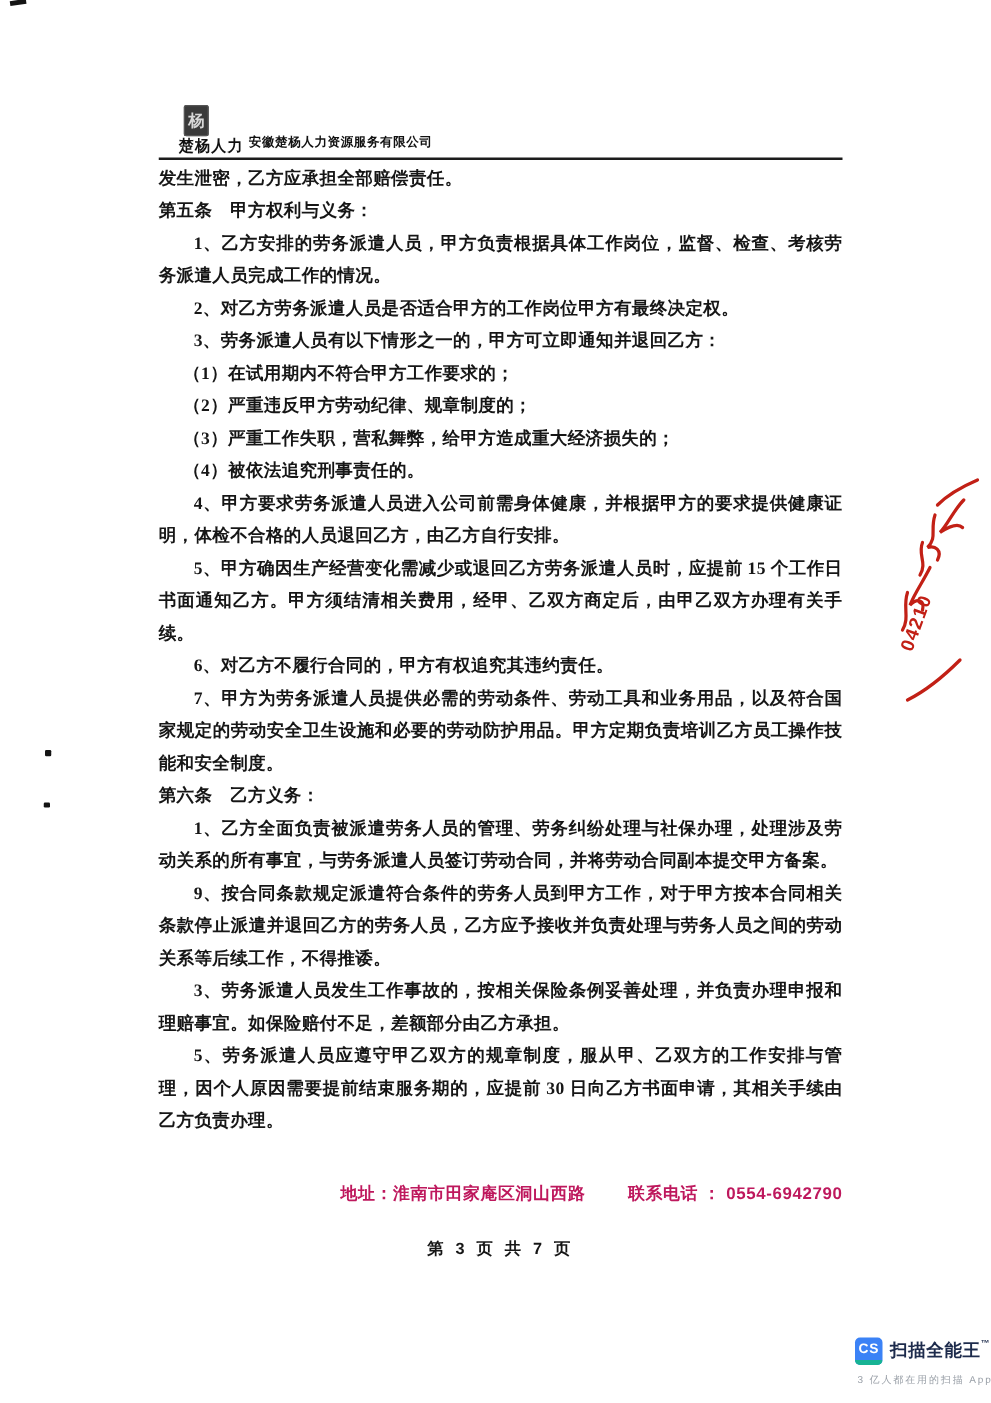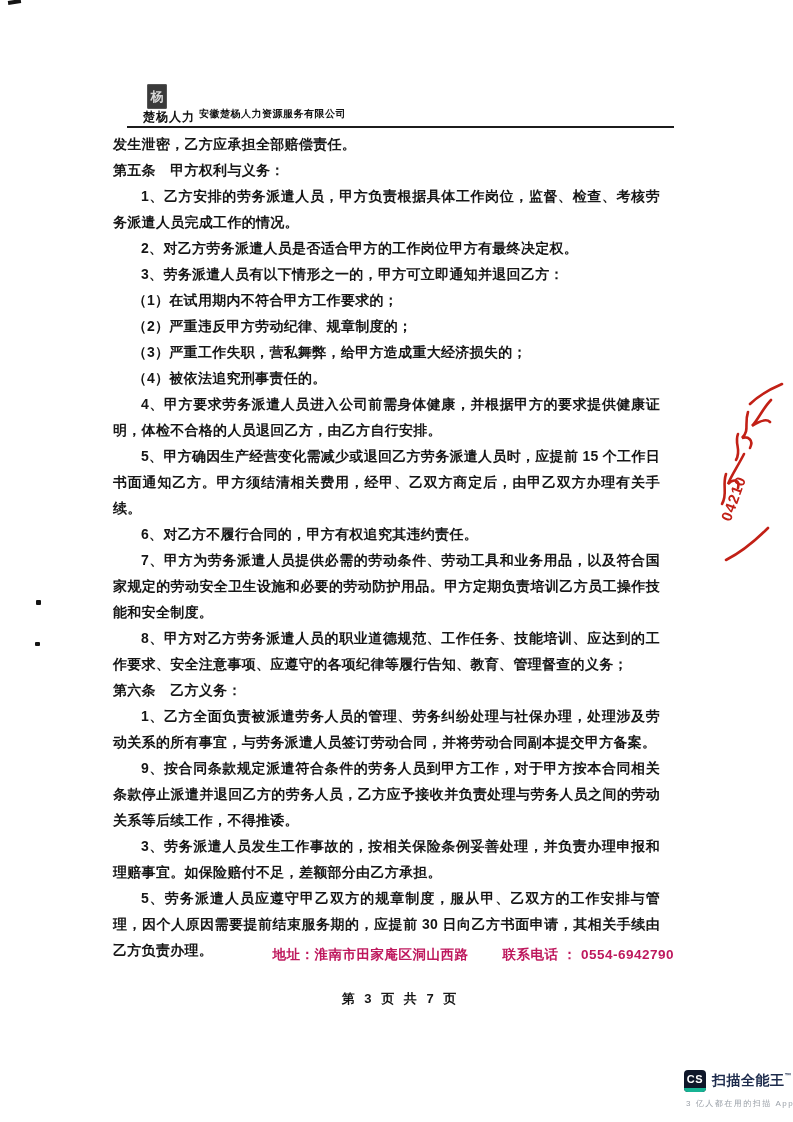--- a/index.html
+++ b/index.html
@@ -26,23 +26,23 @@
     position:absolute;left:72px;top:23px;
     font-size:10px;font-weight:bold;color:#111;white-space:nowrap;
     letter-spacing:0.5px;
   }
   .header-rule{
     position:absolute;left:127px;top:126px;width:547px;height:2px;
     background:#1c1c1c;
   }
   
   .content{
-    position:absolute;left:113px;top:131px;width:547px;
+    position:absolute;left:127px;top:131px;width:547px;
     font-size:14px;font-weight:bold;line-height:26px;
-    text-align:justify;letter-spacing:0.3px;color:#161616;
+    text-align:justify;letter-spacing:0.3px;color:#161616;font-family:Liberation Serif, serif;
   }
   .content p{margin:0;}
   .clause{text-indent:2em;}
   .subclause{text-indent:1.4em;}
   .article-heading{font-weight:900;}
   
   .footer-line{
     position:absolute;left:127px;top:946px;width:547px;
     font-size:13.5px;font-weight:bold;color:#be185d;letter-spacing:0.5px;
     white-space:nowrap;
@@ -63,21 +63,21 @@
   }
   
   .artifact{position:absolute;background:#141414;}
   .a-top{left:8px;top:0px;width:13px;height:4px;transform:rotate(-8deg);}
   .a-dot1{left:36px;top:600px;width:5px;height:5px;border-radius:1px;}
   .a-dot2{left:35px;top:642px;width:5px;height:4px;border-radius:1px;}
   
   .watermark{position:absolute;left:684px;top:1068px;width:106px;height:42px;}
   .cs-badge{
     position:absolute;left:0;top:2px;width:22px;height:22px;border-radius:4px;
-    background:#0f172a;overflow:hidden;
+    background:#3b82f6;overflow:hidden;
   }
   .cs-badge .cs-text{
     display:block;color:#ffffff;font-size:11px;font-weight:bold;
     text-align:center;line-height:18px;letter-spacing:0.5px;
   }
   .cs-badge .cs-underline{
     position:absolute;left:0;bottom:0;width:100%;height:4px;background:#17b394;
   }
   .wm-title{
     position:absolute;left:28px;top:4px;font-size:14px;font-weight:bold;
@@ -113,21 +113,20 @@
     <p class="clause">2、对乙方劳务派遣人员是否适合甲方的工作岗位甲方有最终决定权。</p>
     <p class="clause">3、劳务派遣人员有以下情形之一的，甲方可立即通知并退回乙方：</p>
     <p class="subclause">（1）在试用期内不符合甲方工作要求的；</p>
     <p class="subclause">（2）严重违反甲方劳动纪律、规章制度的；</p>
     <p class="subclause">（3）严重工作失职，营私舞弊，给甲方造成重大经济损失的；</p>
     <p class="subclause">（4）被依法追究刑事责任的。</p>
     <p class="clause">4、甲方要求劳务派遣人员进入公司前需身体健康，并根据甲方的要求提供健康证明，体检不合格的人员退回乙方，由乙方自行安排。</p>
     <p class="clause">5、甲方确因生产经营变化需减少或退回乙方劳务派遣人员时，应提前 15 个工作日书面通知乙方。甲方须结清相关费用，经甲、乙双方商定后，由甲乙双方办理有关手续。</p>
     <p class="clause">6、对乙方不履行合同的，甲方有权追究其违约责任。</p>
     <p class="clause">7、甲方为劳务派遣人员提供必需的劳动条件、劳动工具和业务用品，以及符合国家规定的劳动安全卫生设施和必要的劳动防护用品。甲方定期负责培训乙方员工操作技能和安全制度。</p>
-    <p class="clause">8、甲方对乙方劳务派遣人员的职业道德规范、工作任务、技能培训、应达到的工作要求、安全注意事项、应遵守的各项纪律等履行告知、教育、管理督查的义务；</p>
 
     <p class="article-heading">第六条　乙方义务：</p>
     <p class="clause">1、乙方全面负责被派遣劳务人员的管理、劳务纠纷处理与社保办理，处理涉及劳动关系的所有事宜，与劳务派遣人员签订劳动合同，并将劳动合同副本提交甲方备案。</p>
     <p class="clause">9、按合同条款规定派遣符合条件的劳务人员到甲方工作，对于甲方按本合同相关条款停止派遣并退回乙方的劳务人员，乙方应予接收并负责处理与劳务人员之间的劳动关系等后续工作，不得推诿。</p>
     <p class="clause">3、劳务派遣人员发生工作事故的，按相关保险条例妥善处理，并负责办理申报和理赔事宜。如保险赔付不足，差额部分由乙方承担。</p>
     <p class="clause">5、劳务派遣人员应遵守甲乙双方的规章制度，服从甲、乙双方的工作安排与管理，因个人原因需要提前结束服务期的，应提前 30 日向乙方书面申请，其相关手续由乙方负责办理。</p>
   </div>
 
   <div class="footer-line">
     <span>地址：</span><span>淮南市田家庵区洞山西路</span><span class="phone-group"><span>联系电话 ：</span>

